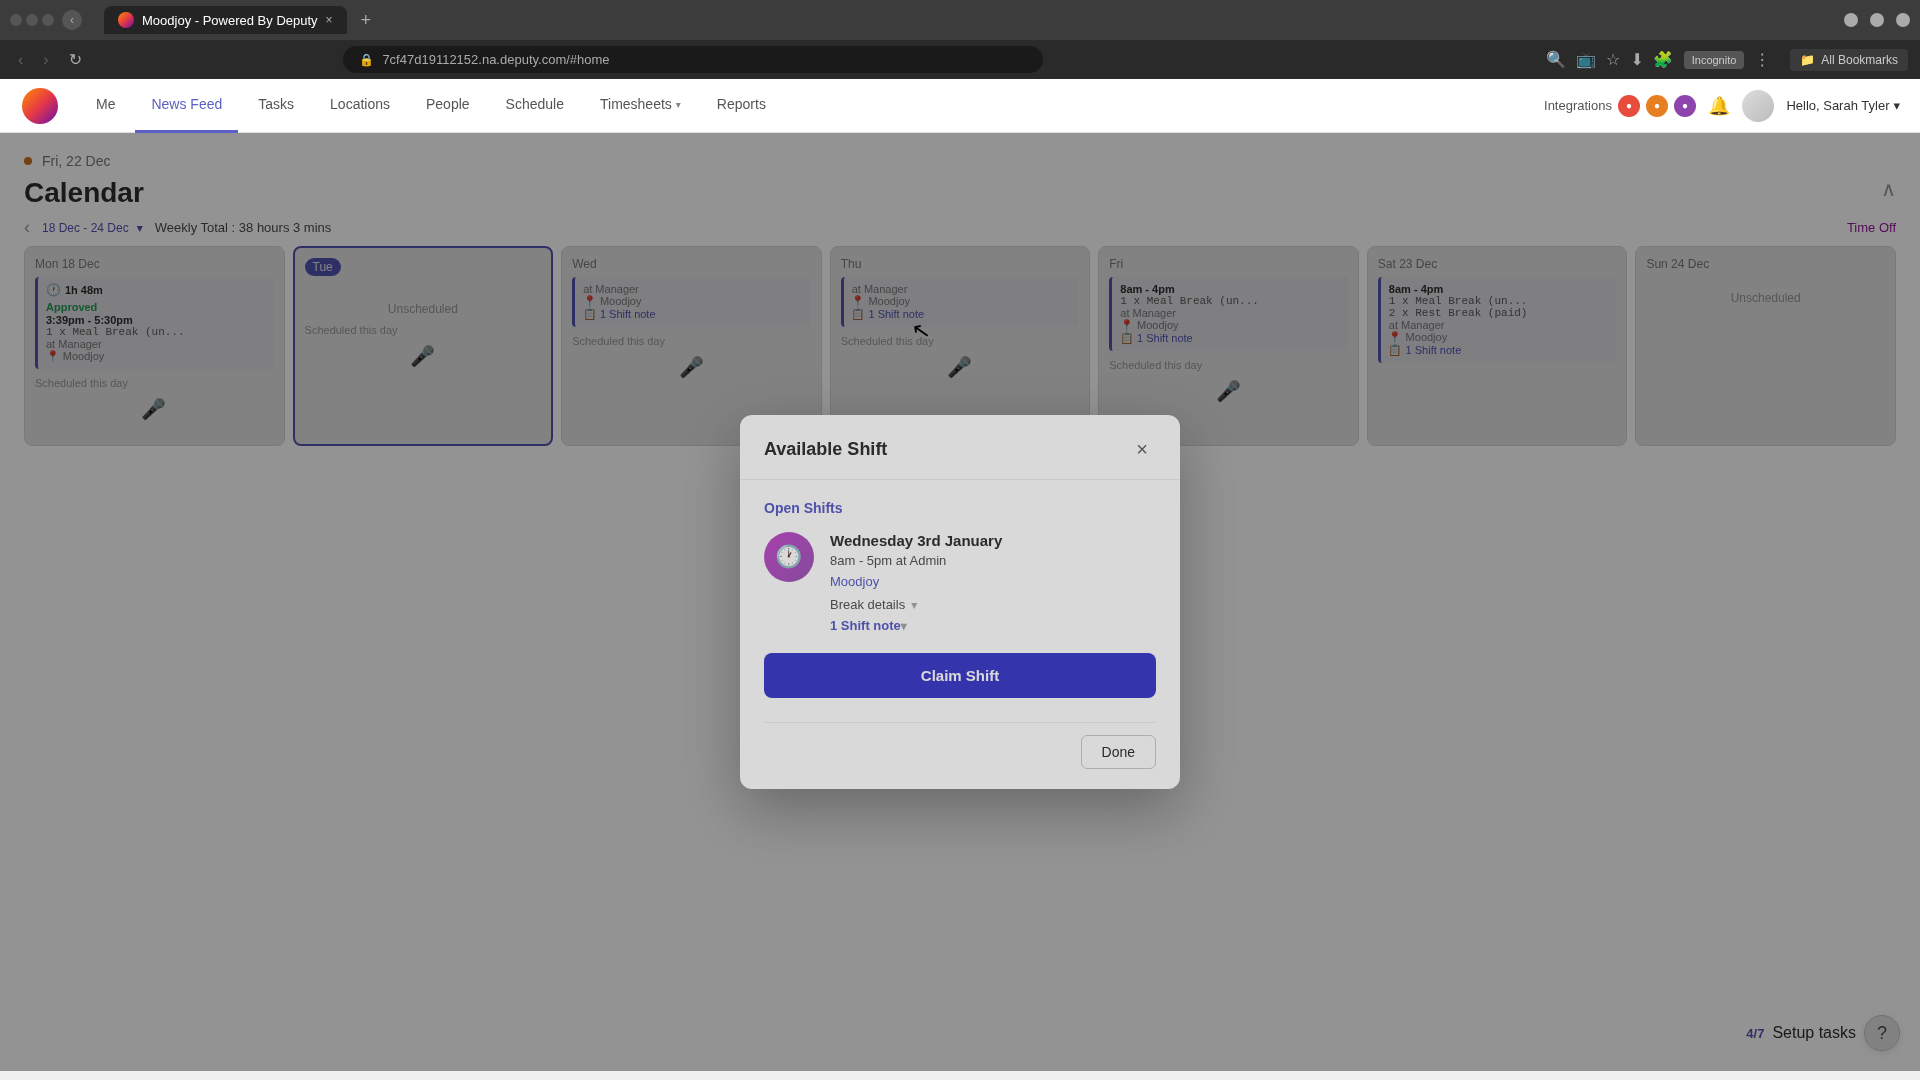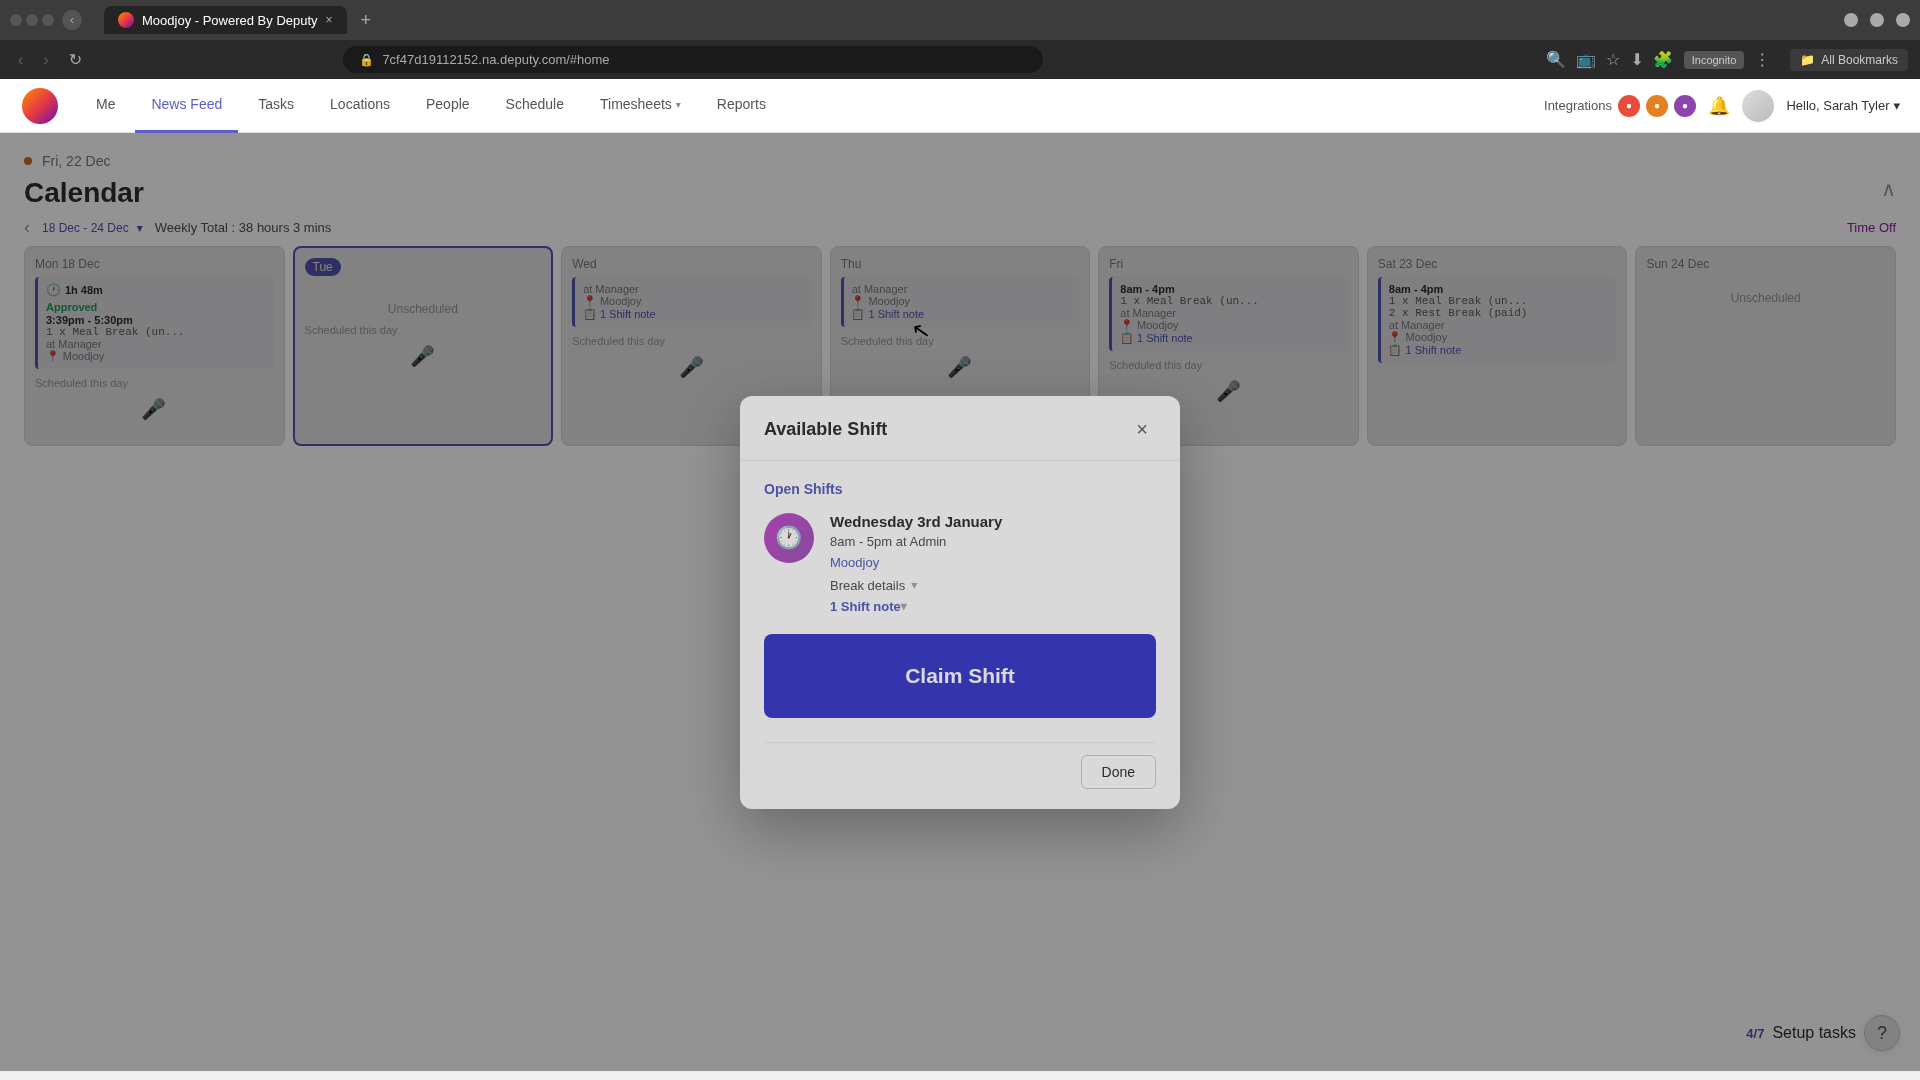--- a/index.html
+++ b/index.html
@@ -86,21 +86,21 @@
     .shift-icon-clock { font-size: 22px; color: #fff; }
 
     .shift-info { flex: 1; }
     .shift-date { font-size: 15px; font-weight: 700; color: #333; margin-bottom: 4px; }
     .shift-time-detail { font-size: 13px; color: #555; margin-bottom: 6px; }
     .shift-company { font-size: 13px; color: #5b5fc7; margin-bottom: 8px; cursor: pointer; }
     .break-details-row { display: flex; align-items: center; gap: 6px; font-size: 13px; color: #555; margin-bottom: 6px; cursor: pointer; }
     .expand-arrow { color: #aaa; font-size: 12px; }
     .shift-note-row { display: flex; align-items: center; gap: 0; font-size: 13px; color: #5b5fc7; font-weight: 600; cursor: pointer; }
 
-    .claim-btn { display: block; width: 100%; background: #3d3dcc; color: #fff; border: none; border-radius: 8px; padding: 30px; font-size: 21px; font-weight: 600; cursor: pointer; margin-top: 20px; margin-bottom: 4px; }
+    .claim-btn { display: block; width: 100%; background: #3d3dcc; color: #fff; border: none; border-radius: 8px; padding: 14px; font-size: 15px; font-weight: 600; cursor: pointer; margin-top: 20px; margin-bottom: 4px; }
 
     .modal-footer { display: flex; justify-content: flex-end; padding: 12px 24px 20px; }
     .done-btn { background: none; border: 1px solid #ccc; border-radius: 6px; padding: 8px 20px; font-size: 14px; color: #333; cursor: pointer; }
 
     
     .setup-tasks { position: absolute; bottom: 20px; right: 20px; display: flex; align-items: center; gap: 8px; }
     .setup-label { font-size: 16px; color: #333; }
     .setup-count { color: #5b5fc7; font-size: 13px; font-weight: 600; }
     .help-btn { width: 36px; height: 36px; border-radius: 50%; background: #fff; border: 1px solid #ddd; display: flex; align-items: center; justify-content: center; font-size: 18px; color: #555; cursor: pointer; box-shadow: 0 2px 8px rgba(0,0,0,0.1); }
 

